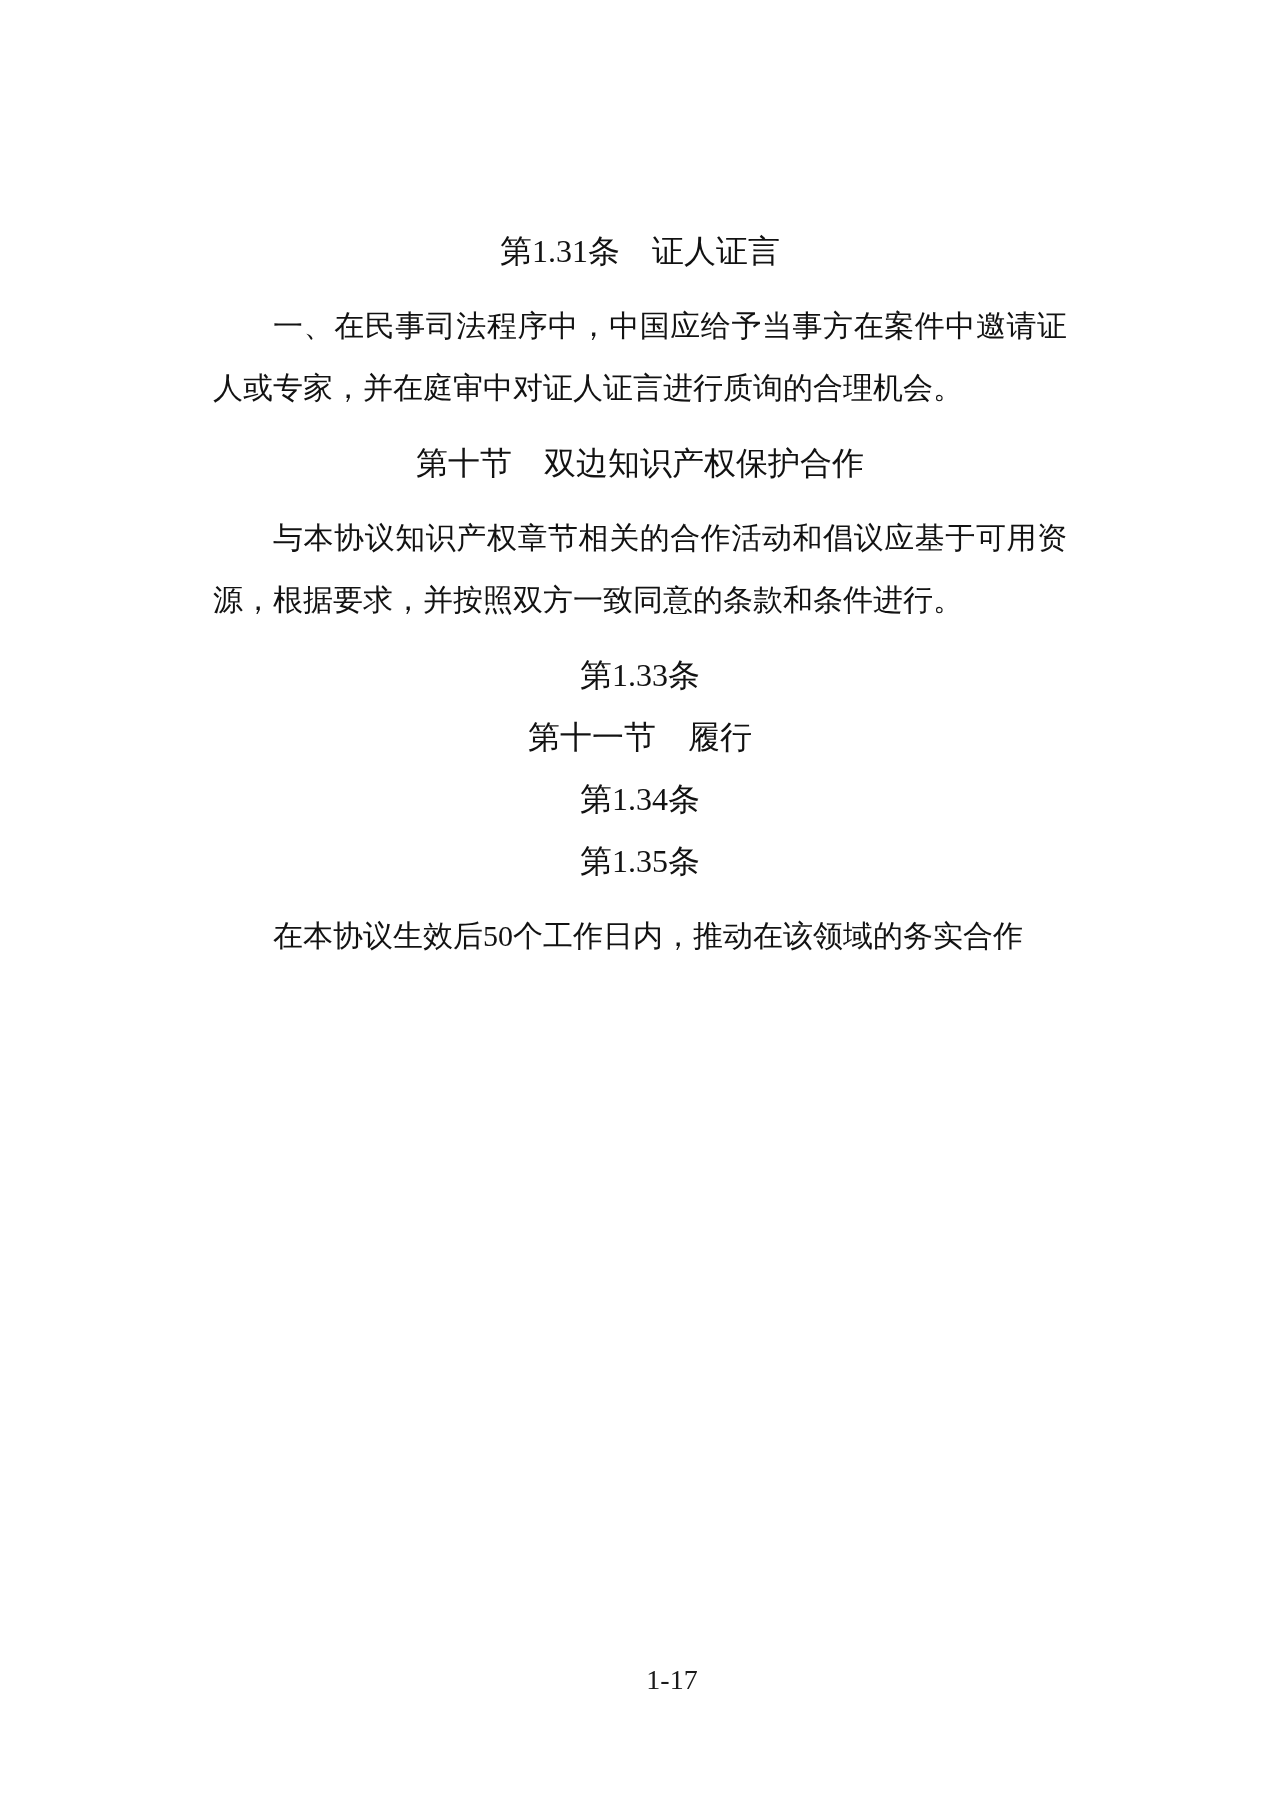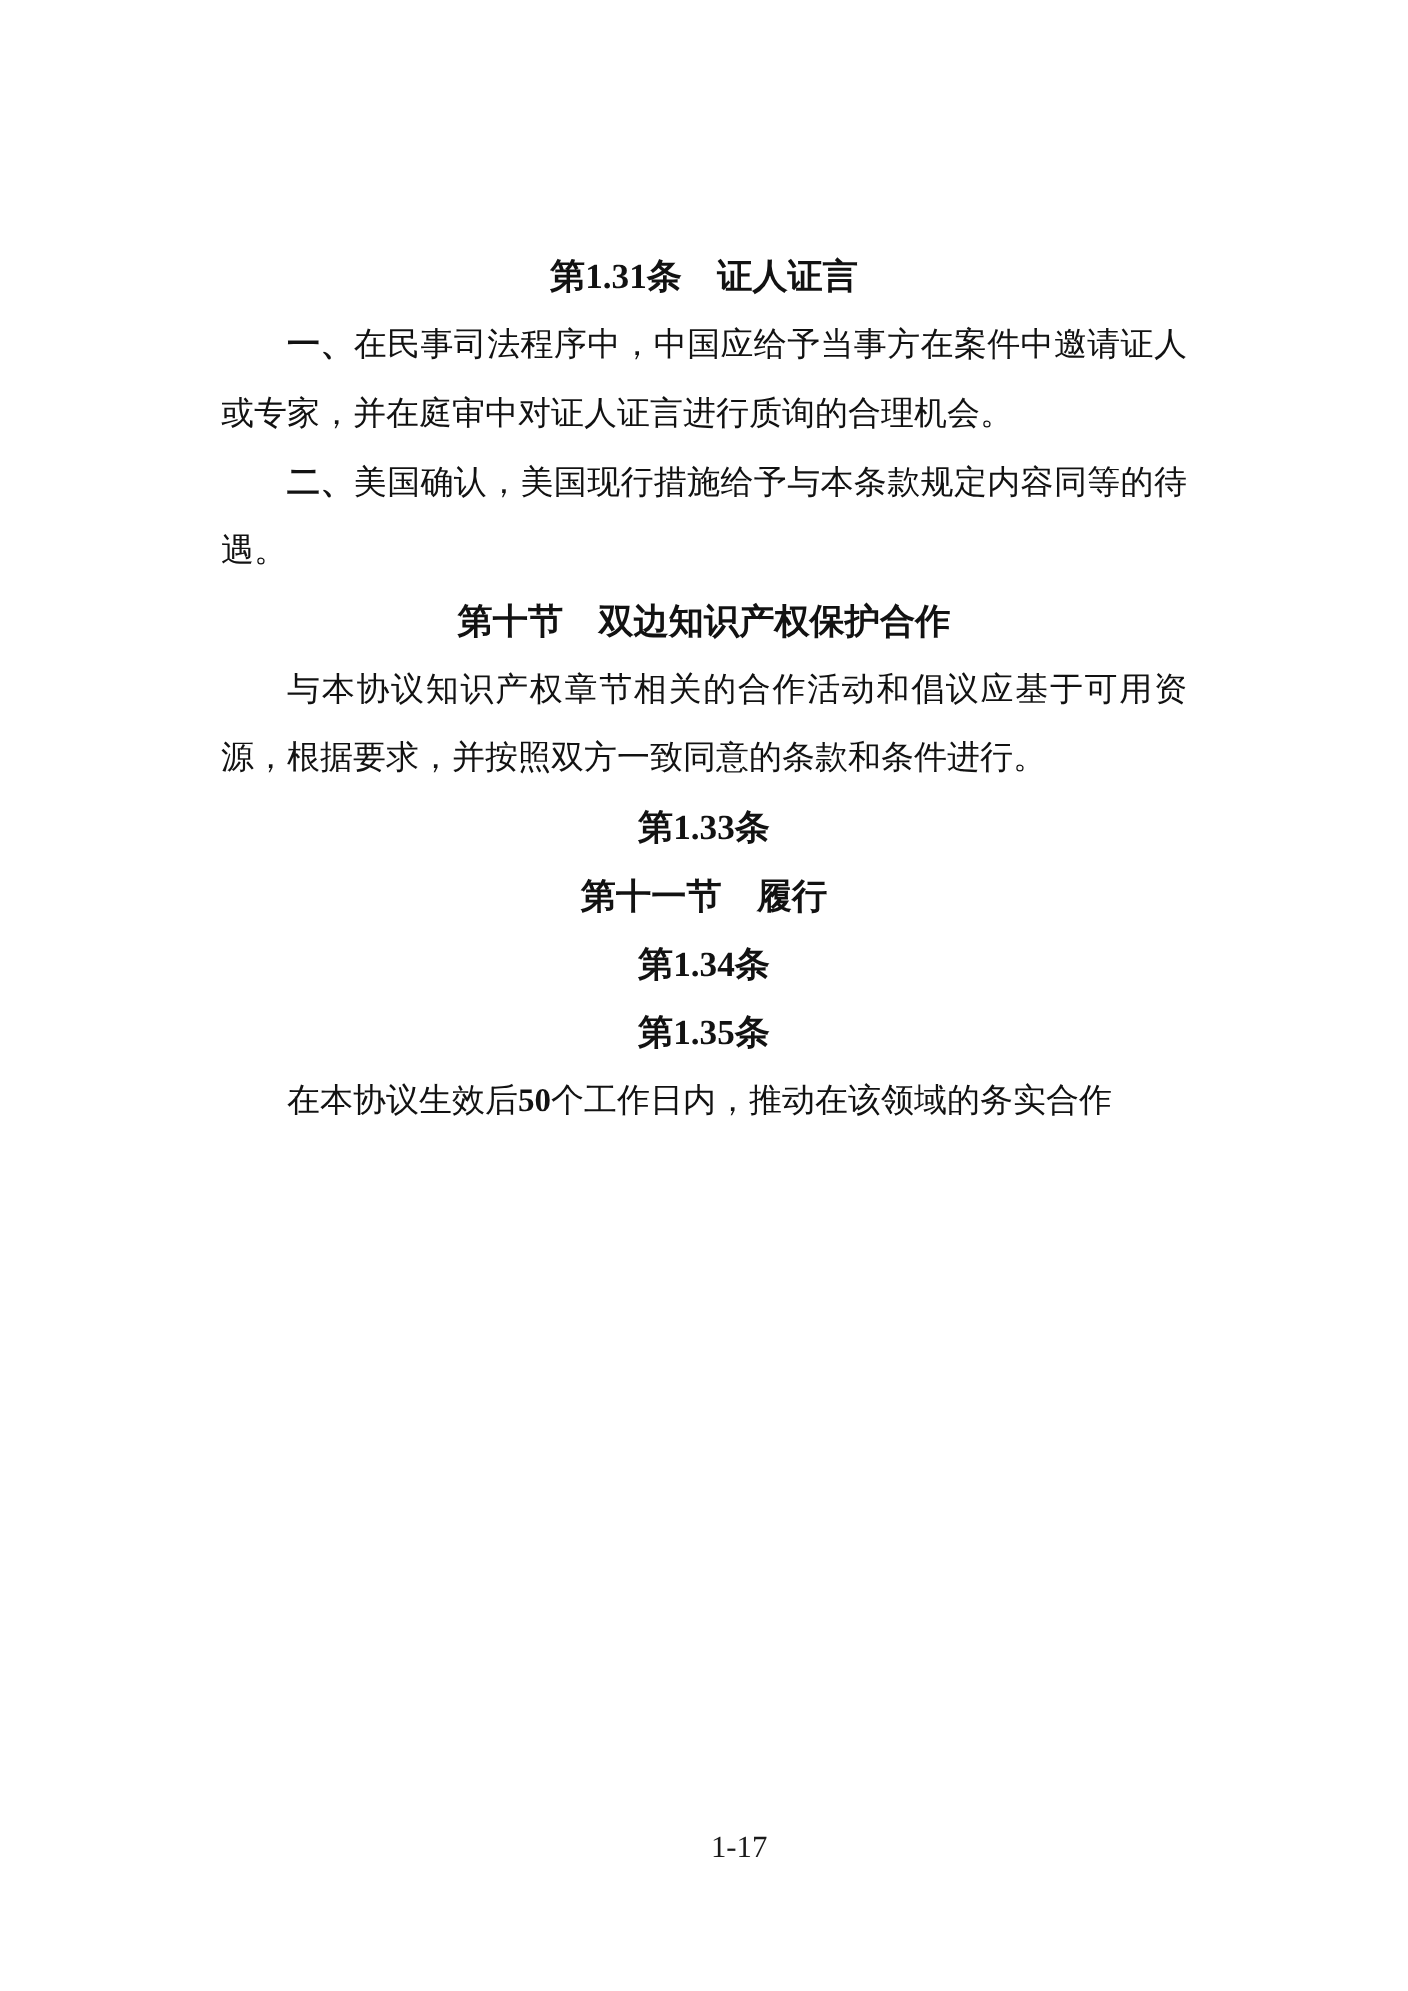--- a/index.html
+++ b/index.html
@@ -20,53 +20,52 @@
     position: absolute;
     left: 200px;
     top: 220px;
     width: 880px;
     font-size: 30px;
     line-height: 62px;
     text-align: justify;
     letter-spacing: 0;
   }
   .doc-paragraph {
-    margin: 1px;
+    margin: 13px;
     text-indent: 60px; 
   }
   .doc-section-heading,
   .doc-article-heading {
     margin: 0;
     text-align: center;
     text-indent: 0;
     font-weight: bold;
     font-size: 32px;
   }
   .bold {
-    font-weight: bold;
+    font-weight: normal;
   }
   .page-footer {
     position: absolute;
     left: 0;
     top: 1664px;
     width: 100%;
     text-align: center;
     font-size: 28px;
     color: #1a1a1a;
     margin-left: 32px;
   }
 </style>
 </head>
 <body>
 
 <div class="page">
   <div class="doc-content">
       <div class="doc-article-heading"><span class="bold">第1.31条　证人证言</span></div>
       <div class="doc-paragraph"><span class="bold">一、</span><span>在民事司法程序中，中国应给予当事方在案件中邀请证人或专家，并在庭审中对证人证言进行质询的合理机会。</span></div>
-      <div class="doc-paragraph"><span class="bold">二、</span><span>美国确认，美国现行措施给予与本条款规定内容同等的待遇。</span></div>
       <div class="doc-section-heading"><span class="bold">第十节　双边知识产权保护合作</span></div>
       <div class="doc-paragraph"><span>与本协议知识产权章节相关的合作活动和倡议应基于可用资源，根据要求，并按照双方一致同意的条款和条件进行。</span></div>
       <div class="doc-article-heading"><span class="bold">第1.33条</span></div>
       <div class="doc-section-heading"><span class="bold">第十一节　履行</span></div>
       <div class="doc-article-heading"><span class="bold">第1.34条</span></div>
       <div class="doc-article-heading"><span class="bold">第1.35条</span></div>
       <div class="doc-paragraph"><span>在本协议生效后</span><span class="bold">50</span><span>个工作日内，推动在该领域的务实合作</span></div>
     </div>
   <div class="page-footer">1-17</div>
 </div>

